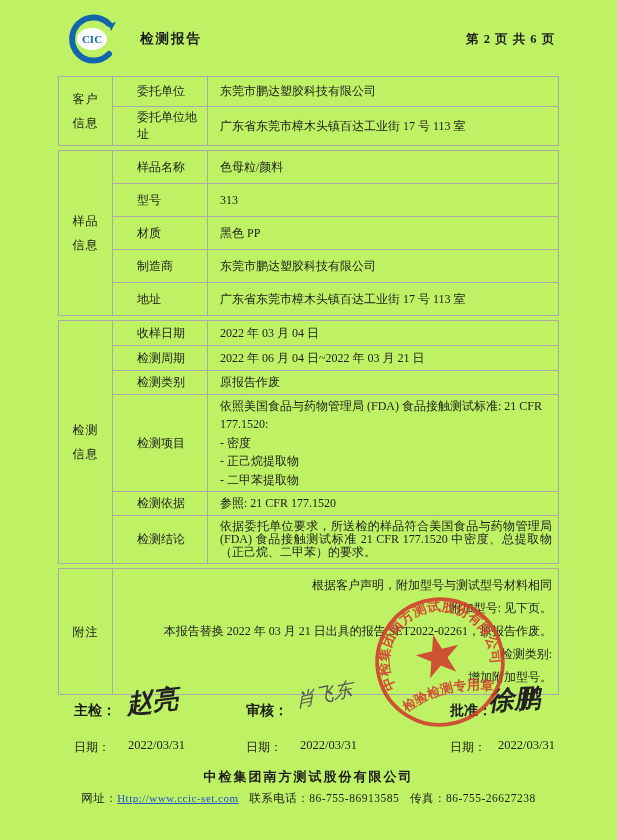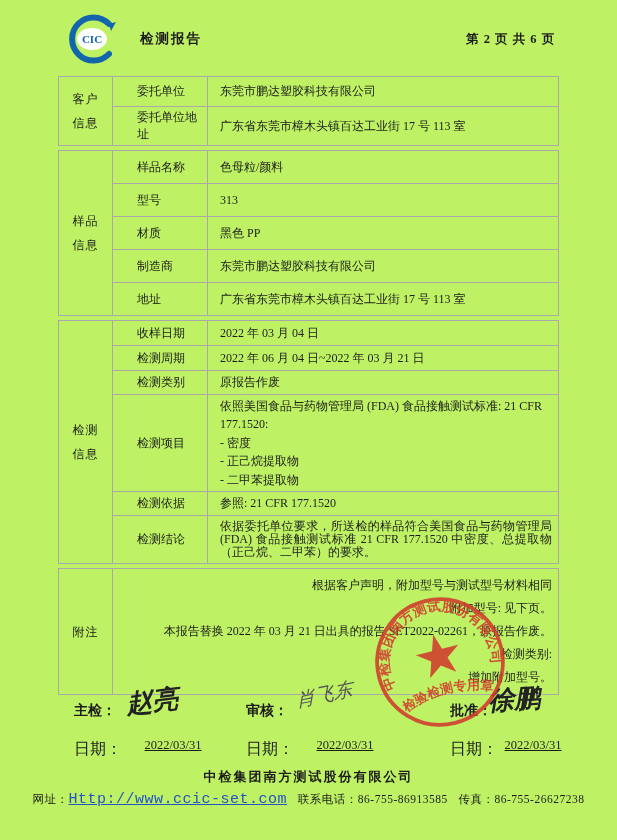--- a/index.html
+++ b/index.html
@@ -28,31 +28,31 @@
   
   .sig-area { position:absolute; left:58px; top:676px; width:501px; display:flex; }
   .sig-col { position:relative; height:85px; }
   .sig-col.c1 { width:172px; } .sig-col.c2 { width:176px; } .sig-col.c3 { width:153px; }
   .sig-role { position:absolute; left:16px; top:26px; font-size:14px; font-weight:bold; }
   .sig-col.c3 .sig-role { left:44px; }
   .hand { position:absolute; display:inline-block; font-family:"DejaVu Serif",serif; font-style:italic; font-weight:700; color:#222; white-space:nowrap; }
   .hand.h1 { left:68px; top:8px; font-size:26px; transform:rotate(-7deg); }
   .hand.h2 { left:66px; top:6px; font-size:19px; color:#555; transform:rotate(-12deg) skewX(-8deg); font-weight:400; }
   .hand.h3 { left:82px; top:6px; font-size:26px; transform:rotate(-4deg); }
-  .sig-date-label { position:absolute; left:16px; top:63px; font-size:16px; }
+  .sig-date-label { position:absolute; left:16px; top:63px; font-size:12px; }
   .sig-col.c3 .sig-date-label { left:44px; }
-  .sig-date { position:absolute; left:70px; top:62px; width:90px; text-align:center; font-size:12.5px;text-decoration:underline; }
+  .sig-date { position:absolute; left:70px; top:62px; width:90px; text-align:left; font-size:12.5px; }
   .sig-col.c3 .sig-date { left:92px; width:70px; }
   
   .stamp { position:absolute; left:372px; top:594px; width:136px; height:136px; transform:rotate(-14deg); opacity:0.88; pointer-events:none; }
   
   .footer { position:absolute; left:0; top:768px; width:617px; text-align:center; }
   .f-company { font-size:13px; font-weight:bold; letter-spacing:2px; }
   .f-line { font-size:11.5px; margin-top:5px; letter-spacing:0.5px; }
-  .f-link { font-family:Liberation Mono, monospace; color:#2353c4; text-decoration:underline; font-size:15px; }
+  .f-link { font-family:Liberation Serif, serif; color:#2353c4; text-decoration:underline; font-size:11px; }
 </style>
 </head>
 <body>
 
 <div class="page">
 
   <div class="logo-wrap">
     <svg viewBox="0 0 60 52" width="60" height="52">
       <path d="M 47,11 A 21.5,21.5 0 1 0 47,41" fill="none" stroke="#1466ac" stroke-width="6" stroke-linecap="round"></path>
       <path d="M 47,11 L 54,9 L 49,18 Z" fill="#1466ac"></path>

